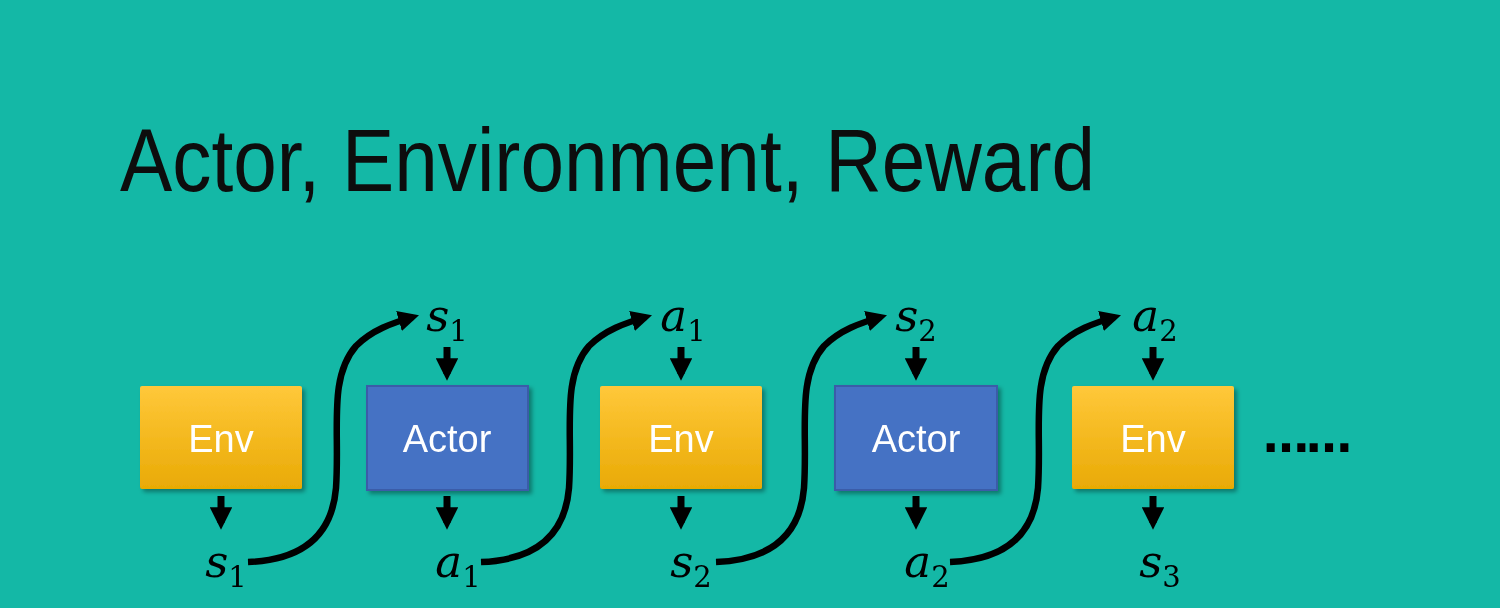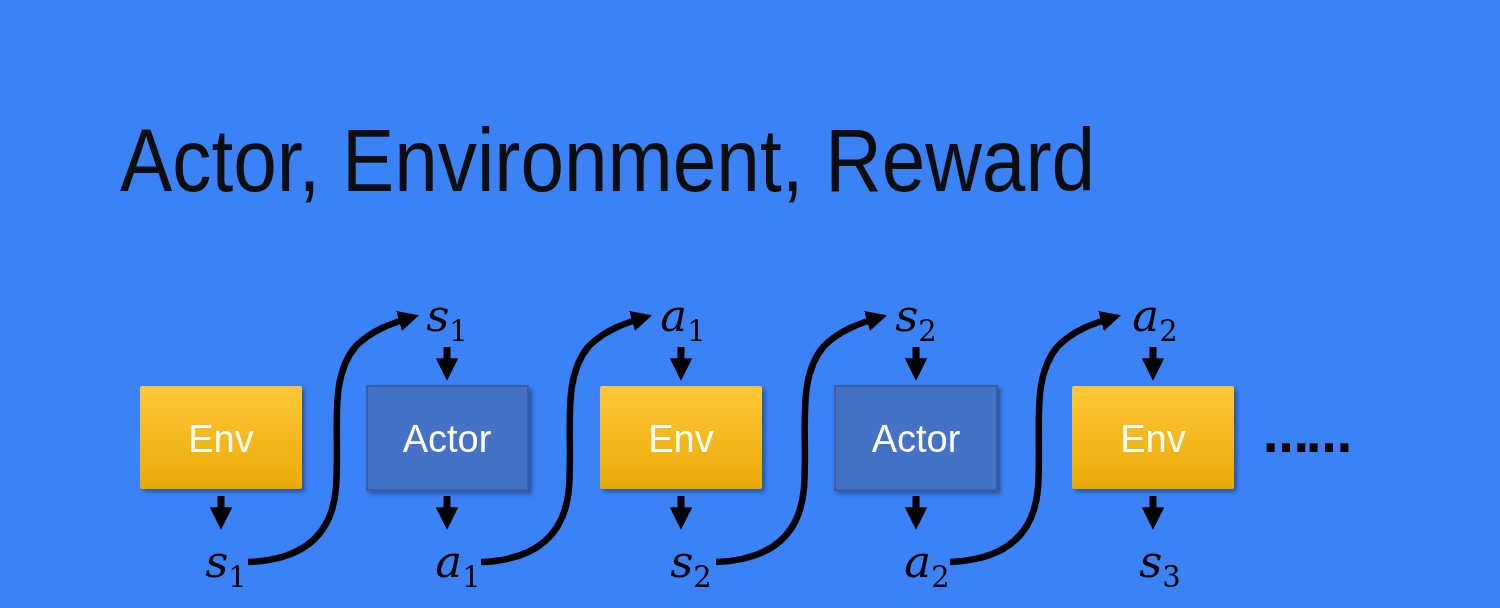--- a/index.html
+++ b/index.html
@@ -3,21 +3,21 @@
 <meta charset="utf-8">
 <style>
   html, body { margin: 0; padding: 0; }
   body {
     width: 1500px; height: 608px;
     background: #ffffff;
     position: relative;
     overflow: hidden;
     font-family: "Liberation Sans", sans-serif;
   }
-  .slide { position: absolute; inset: 0; background: #3b82f6; text-decoration: underline; }
+  .slide { position: absolute; inset: 0; background: #14b8a6; text-decoration: underline; }
   .title {
     position: absolute;
     left: 120px; top: 116px;
     font-family: "Liberation Sans", sans-serif;
     font-size: 89px;
     font-weight: 300;
     letter-spacing: 0px;
     line-height: 1;
     color: #0d0d0d;
     white-space: nowrap;

